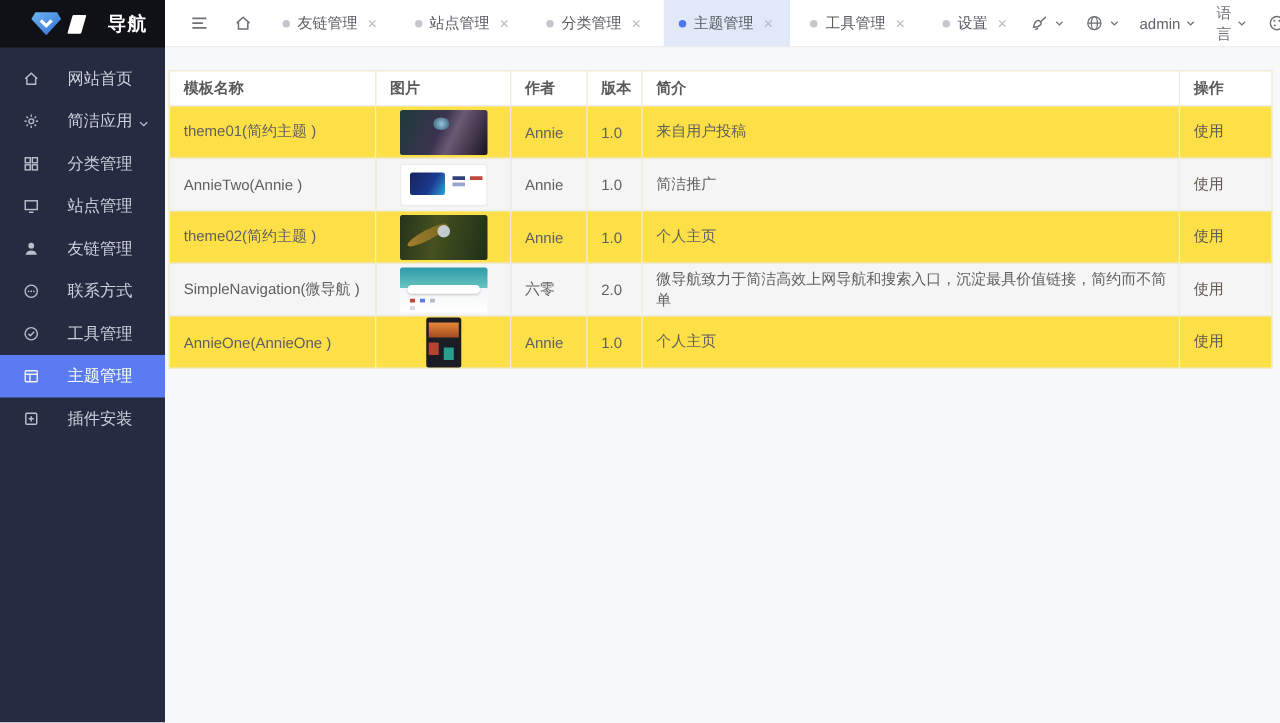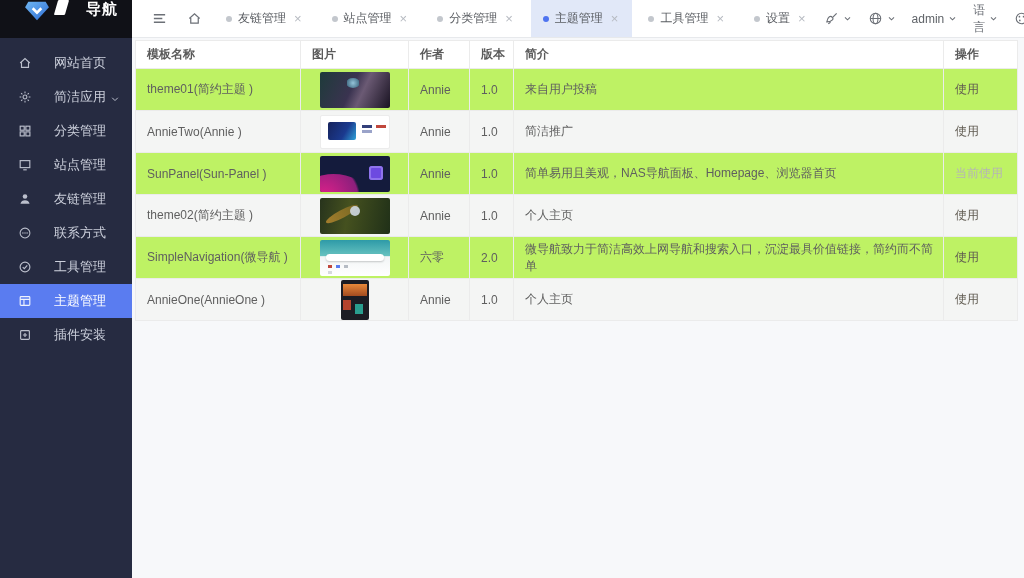--- a/index.html
+++ b/index.html
@@ -2,21 +2,21 @@
 <html><head>
 <meta charset="utf-8">
 <style>
   * { box-sizing: border-box; margin: 0; padding: 0; }
   html,body { width:1024px; height:578px; overflow:hidden; }
   body { font-family: "Liberation Sans", "DejaVu Sans", sans-serif; font-size:12px; color:#5f5f5f; background:#f7f8fa; }
   .app { display:flex; width:1024px; height:578px; }
 
   
   .sidebar { width:132px; flex:0 0 132px; background:#262b41; display:flex; flex-direction:column; }
-  .logo { height:38px; background:#101117; display:flex; padding:0 10px 0 24px; gap:6px; }
+  .logo { height:38px; background:#101117; display:flex; align-items:center; padding:0 10px 0 24px; gap:6px; }
   .logo-title { color:#fff; font-size:15px; font-weight:bold; letter-spacing:1px; margin-left:auto; padding-right:4px; }
   .logo-wedge { width:11px; height:15px; background:#fff; transform:skewX(-16deg); border-radius:1px; }
   .nav { padding-top:8px; }
   .nav-item { height:34px; display:flex; align-items:center; gap:22px; padding-left:18px; color:#ccd0dc; cursor:pointer; font-size:13px; position:relative; }
   .nav-item svg { flex:0 0 14px; opacity:.9; }
   .nav-item.active { background:#5a7cf0; color:#fff; }
   .nav-chevron { position:absolute; right:12px; top:12px; }
 
   
   .main { flex:1; display:flex; flex-direction:column; min-width:0; }
@@ -26,21 +26,21 @@
   .tab .dot { width:6px; height:6px; border-radius:50%; background:#c3c7cd; }
   .tab.active { background:#e1e8f8; }
   .tab.active .dot { background:#4f74f0; }
   .tab .close { color:#b6bac1; font-size:13px; line-height:1; padding:1px 2px; }
   .tb-right { margin-left:auto; display:flex; align-items:center; gap:16px; color:#6b6f76; }
   .tb-drop { display:flex; align-items:center; gap:4px; cursor:pointer; }
   .tb-user { font-size:12px; color:#5f6368; }
 
   
   .content { flex:1; background:#f7f8fa; padding:2px 6px 0 3px; overflow:hidden; }
-  table { width:100%; border-collapse:collapse; background:#bef264; table-layout:fixed; }
+  table { width:100%; border-collapse:collapse; background:#fde047; table-layout:fixed;margin-top:16px; }
   th, td { border:1px solid #ebebeb; text-align:left; vertical-align:middle; }
   th { height:28px; padding-left:11px; color:#5a5a5a; font-weight:600; font-size:12px; background:#fff; }
   td { height:42px; padding-left:11px; color:#5f5f5f; }
   tbody tr:nth-child(even) td { background:#f4f5f4; }
   td.c-img { padding:0; }
   a.use-link { color:#5f5a50; text-decoration:none; cursor:pointer; }
   span.use-current { color:#b5b5b5; }
 
   
   .thumb { position:relative; overflow:hidden; border-radius:2px; margin:0 auto; width:70px; height:36px; background:#eee; }
@@ -332,30 +332,20 @@
             <td>AnnieTwo(Annie )</td>
             <td class="c-img">
                 <div class="thumb" data-thumb="navy-card"></div>
               </td>
             <td>Annie</td>
             <td>1.0</td>
             <td>简洁推广</td>
             <td><a class="use-link">使用</a></td>
           </tr>
           <tr>
-            <td>SunPanel(Sun-Panel )</td>
-            <td class="c-img">
-                <div class="thumb" data-thumb="sunpanel-waves"></div>
-              </td>
-            <td>Annie</td>
-            <td>1.0</td>
-            <td>简单易用且美观，NAS导航面板、Homepage、浏览器首页</td>
-            <td><span class="use-current">当前使用</span></td>
-          </tr>
-          <tr>
             <td>theme02(简约主题 )</td>
             <td class="c-img">
                 <div class="thumb" data-thumb="feather-dark"></div>
               </td>
             <td>Annie</td>
             <td>1.0</td>
             <td>个人主页</td>
             <td><a class="use-link">使用</a></td>
           </tr>
           <tr>

